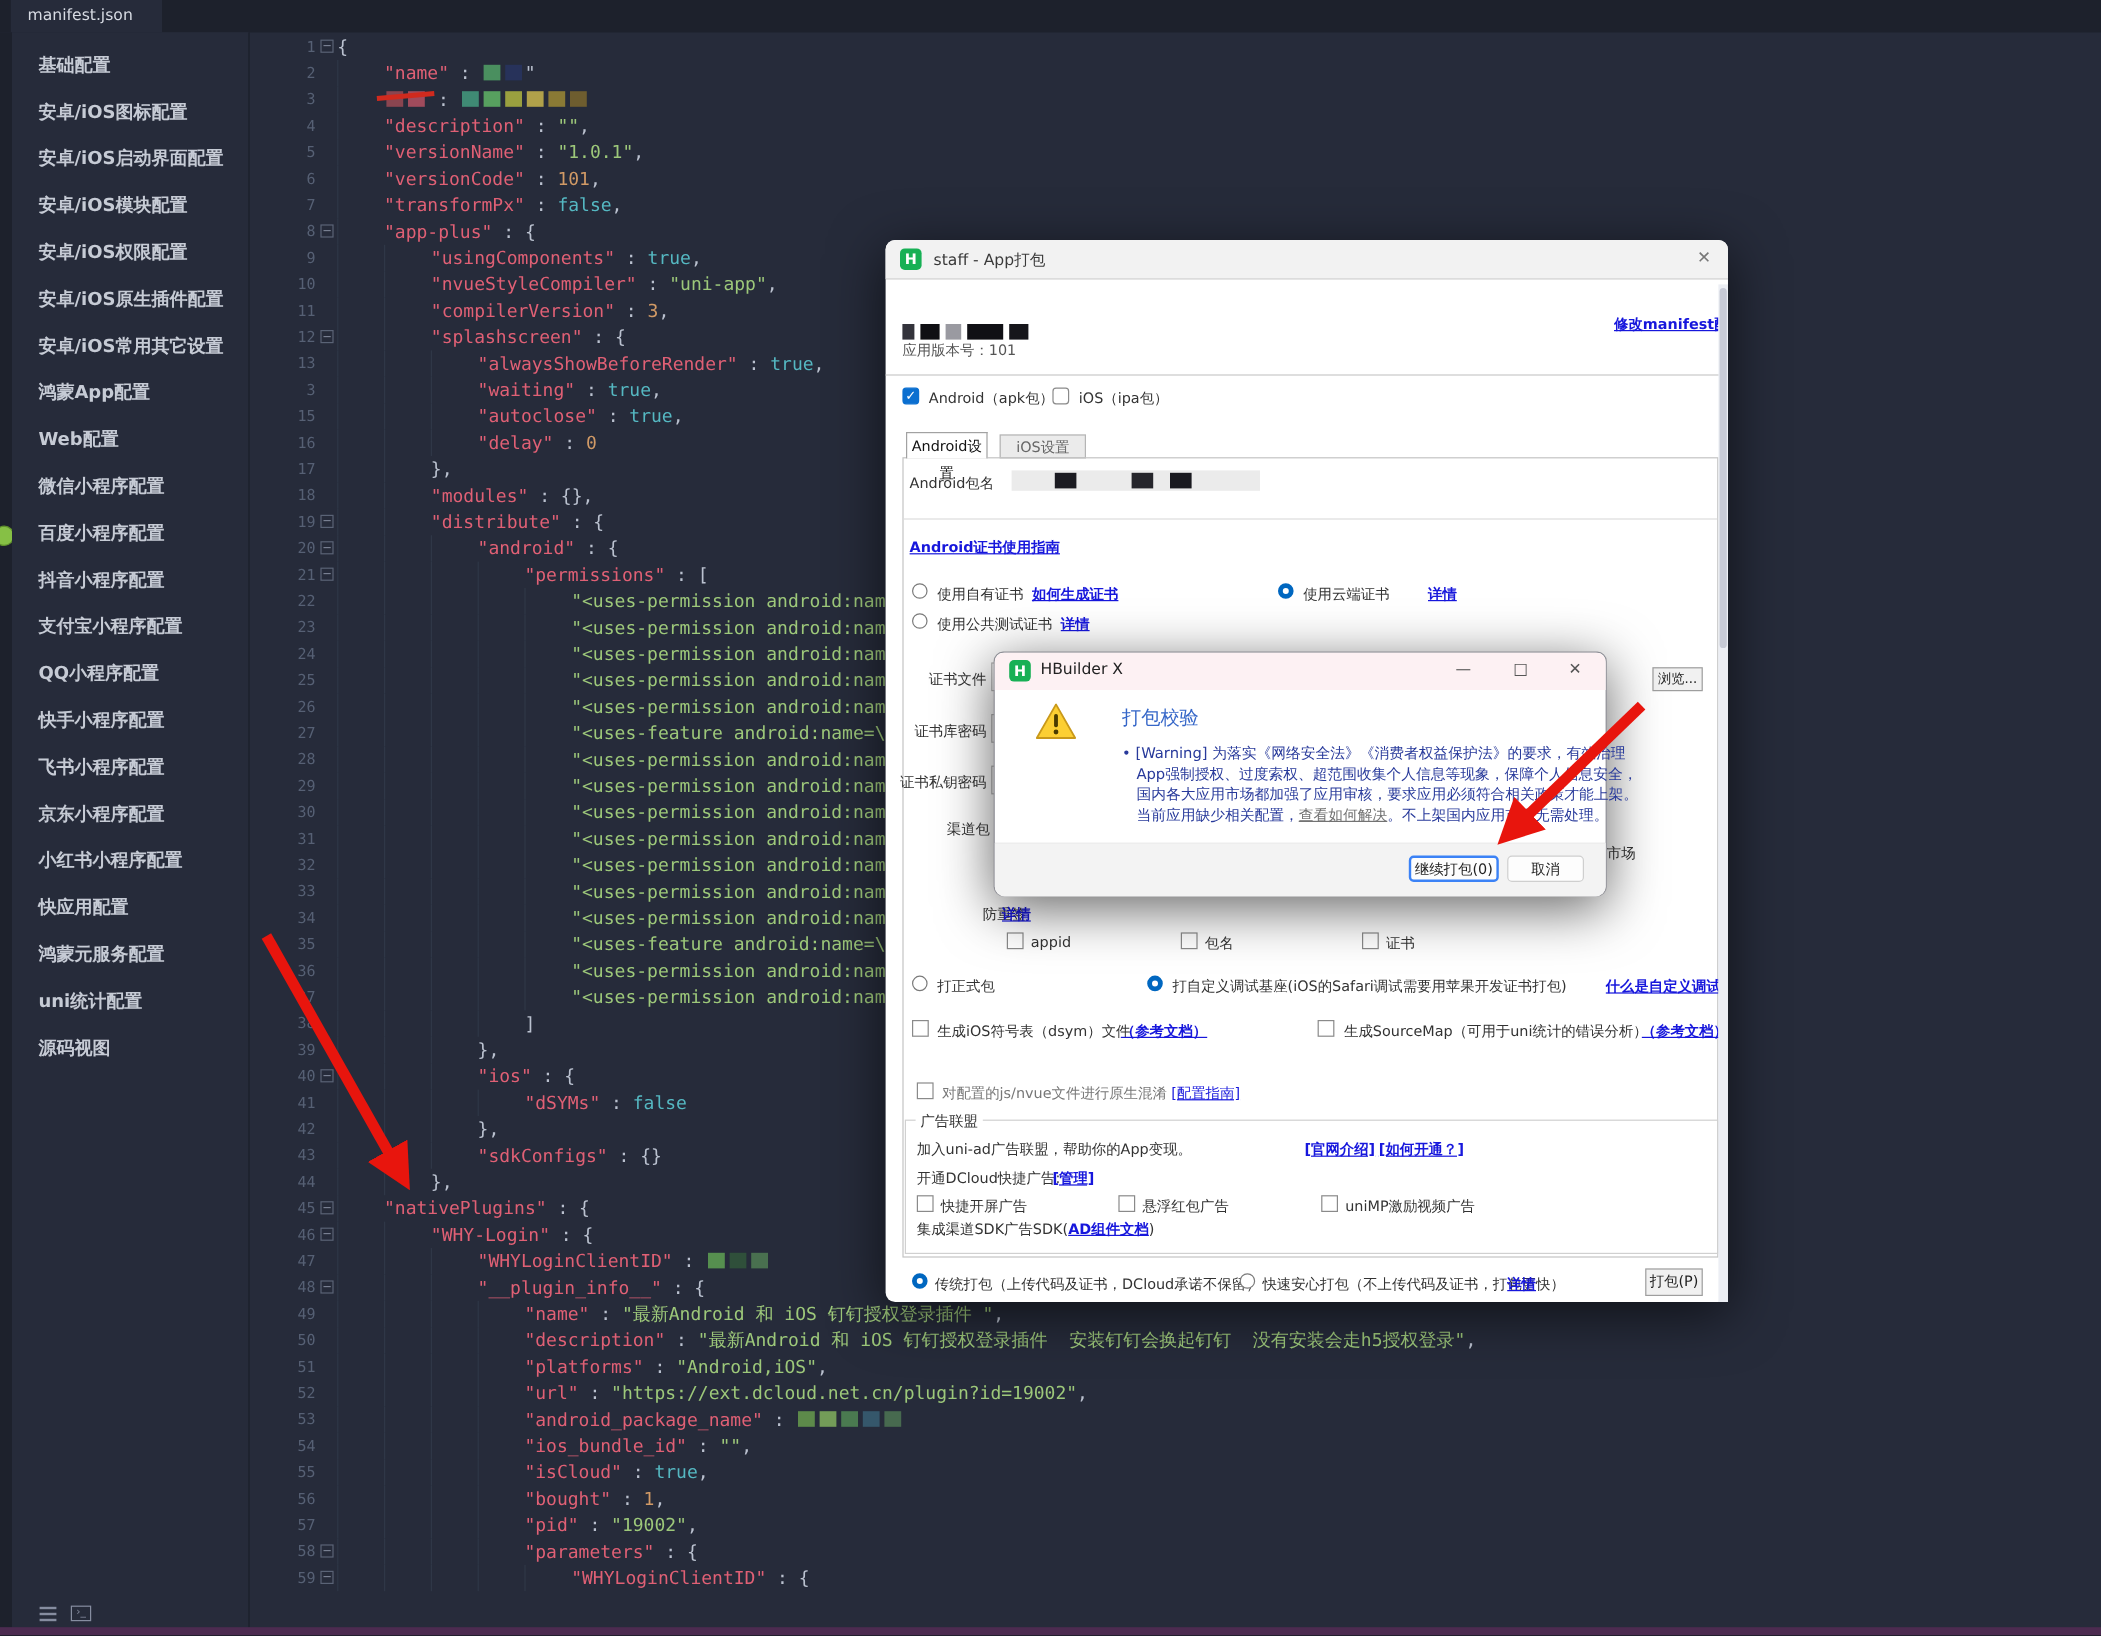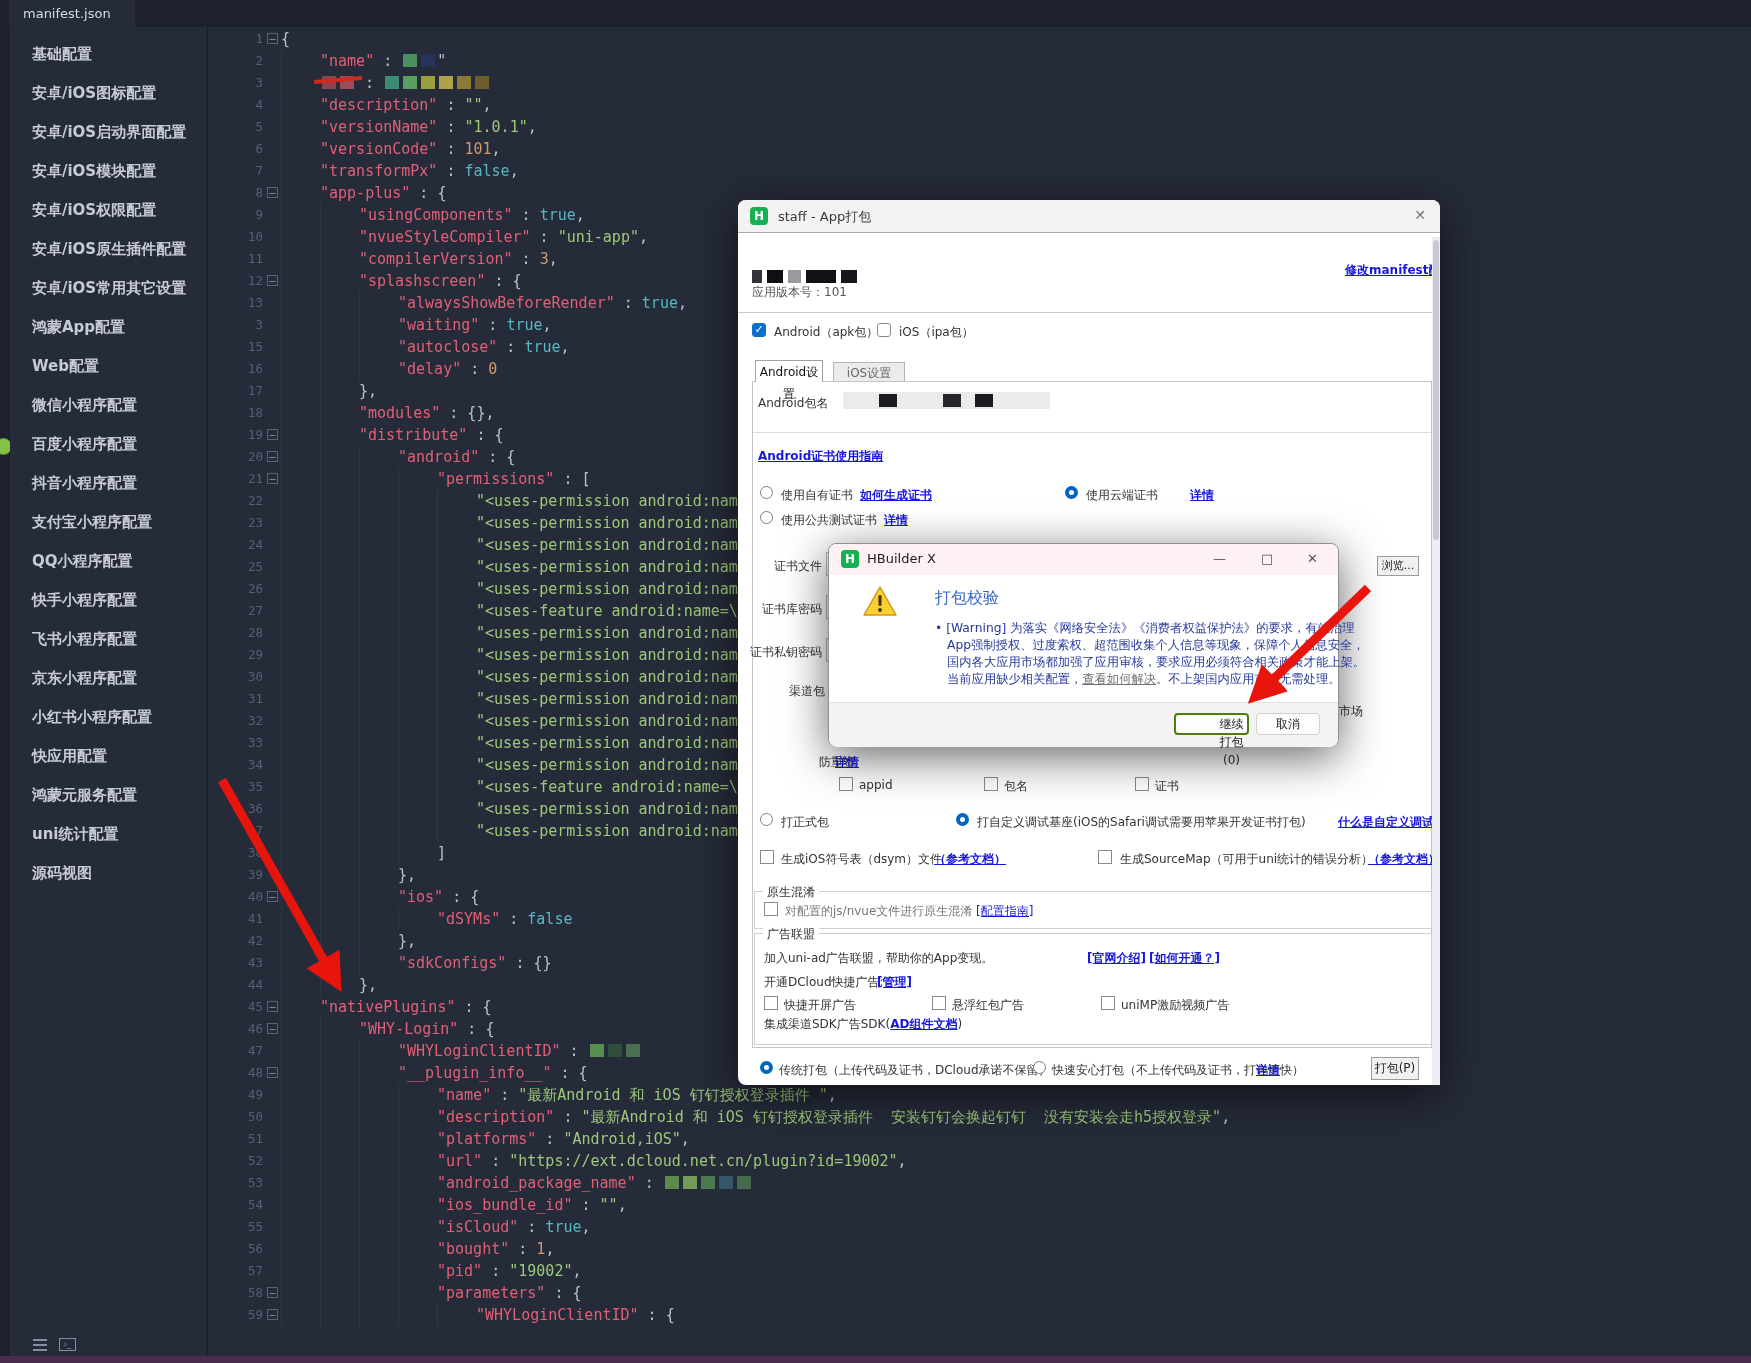--- a/index.html
+++ b/index.html
@@ -225,23 +225,20 @@
     <div class="lbl" style="left:239px;top:614px;">打自定义调试基座(iOS的Safari调试需要用苹果开发证书打包)</div>
     <div class="lnk" style="left:600px;top:614px;width:94px;overflow:hidden;font-weight:600;">什么是自定义调试基座？</div>
 
     <div class="chk" style="left:22px;top:650px;"></div>
     <div class="lbl" style="left:43px;top:651px;">生成iOS符号表（dsym）文件</div>
     <div class="lnk" style="left:196px;top:651px;font-weight:600;">（参考文档）</div>
     <div class="chk" style="left:360px;top:650px;"></div>
     <div class="lbl" style="left:382px;top:651px;">生成SourceMap（可用于uni统计的错误分析）</div>
     <div class="lnk" style="left:630px;top:651px;width:64px;overflow:hidden;font-weight:600;">（参考文档）</div>
 
-    <div class="grp" style="left:16px;top:691px;width:676px;height:36px;">
-      <div class="grp-lbl">原生混淆</div>
-    </div>
     <div class="chk" style="left:26px;top:702px;"></div>
     <div class="lbl" style="left:47px;top:703px;color:#777;">对配置的js/nvue文件进行原生混淆</div>
     <div class="lnk" style="left:238px;top:703px;font-weight:400;">[配置指南]</div>
 
     <div class="grp" style="left:16px;top:733px;width:676px;height:110px;">
       <div class="grp-lbl">广告联盟</div>
     </div>
     <div class="lbl" style="left:26px;top:750px;">加入uni-ad广告联盟，帮助你的App变现。</div>
     <div class="lnk" style="left:349px;top:750px;font-weight:600;">[官网介绍]</div>
     <div class="lnk" style="left:411px;top:750px;font-weight:600;">[如何开通？]</div>
@@ -284,21 +281,21 @@
       <circle cx="17" cy="24" r="2" fill="#4a3b00"></circle>
     </svg>
     <div class="abs" style="left:106px;top:44px;font-size:16px;color:#3566c8;">打包校验</div>
     <div class="abs" style="left:106px;top:76px;font-size:12.3px;color:#283a9b;white-space:nowrap;">• [Warning] 为落实《网络安全法》《消费者权益保护法》的要求，有效治理</div>
     <div class="abs" style="left:118px;top:93px;font-size:12.3px;color:#283a9b;white-space:nowrap;">App强制授权、过度索权、超范围收集个人信息等现象，保障个人信息安全，</div>
     <div class="abs" style="left:118px;top:110px;font-size:12.3px;color:#283a9b;white-space:nowrap;">国内各大应用市场都加强了应用审核，要求应用必须符合相关政策才能上架。</div>
     <div class="abs" style="left:118px;top:127px;font-size:12.3px;color:#283a9b;white-space:nowrap;">
       <span>当前应用缺少相关配置，</span><span style="color:#737373;text-decoration:underline;cursor:pointer;">查看如何解决</span><span>。不上架国内应用市场无需处理。</span>
     </div>
     <div class="abs" style="left:0;top:158px;width:509px;height:44px;background:#f3f3f3;border-top:1px solid #e0e0e0;border-radius:0 0 8px 8px;"></div>
-    <div class="btn" style="left:345px;top:169px;width:75px;height:22px;line-height:18px;background:#fdfdfd;border:2px solid #4d7c0f;border-radius:4px;padding-left:40px;">继续打包(0)</div>
+    <div class="btn" style="left:345px;top:169px;width:75px;height:22px;line-height:18px;background:#fdfdfd;border:2px solid #3b82f6;border-radius:4px;">继续打包(0)</div>
     <div class="btn" style="left:427px;top:169px;width:64px;height:22px;line-height:20px;background:#fdfdfd;border:1px solid #cfcfcf;border-radius:4px;">取消</div>
   </div>
 
   <svg class="abs" style="left:0;top:0;z-index:40;pointer-events:none;" width="1751" height="1363">
     <defs>
       <marker id="ah" viewBox="0 0 10 10" refX="7" refY="5" markerWidth="4.2" markerHeight="4.2" orient="auto-start-reverse">
         <path d="M0,0 L10,5 L0,10 z" fill="#e8150d"></path>
       </marker>
     </defs>
     <line x1="222" y1="780" x2="336" y2="982" stroke="#e8150d" stroke-width="9" marker-end="url(#ah)"></line>

